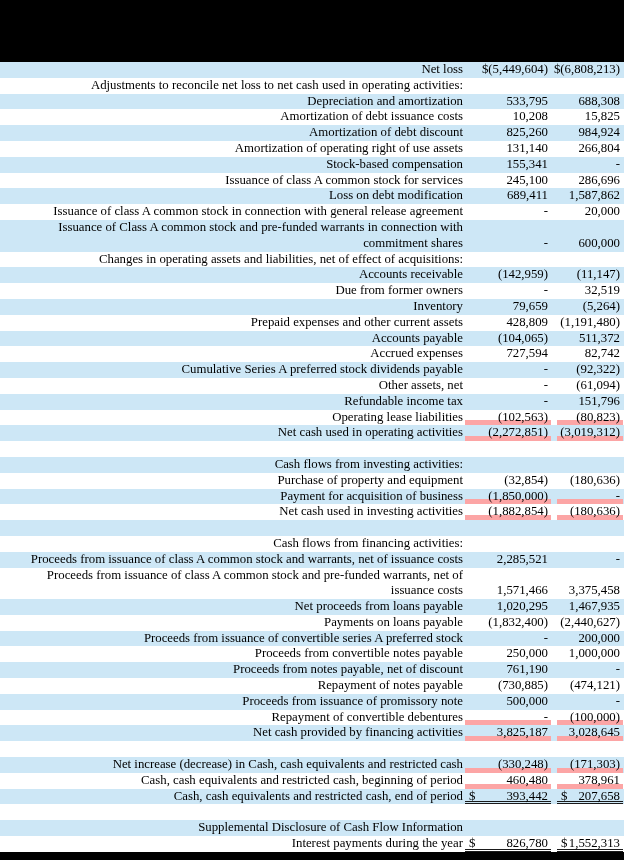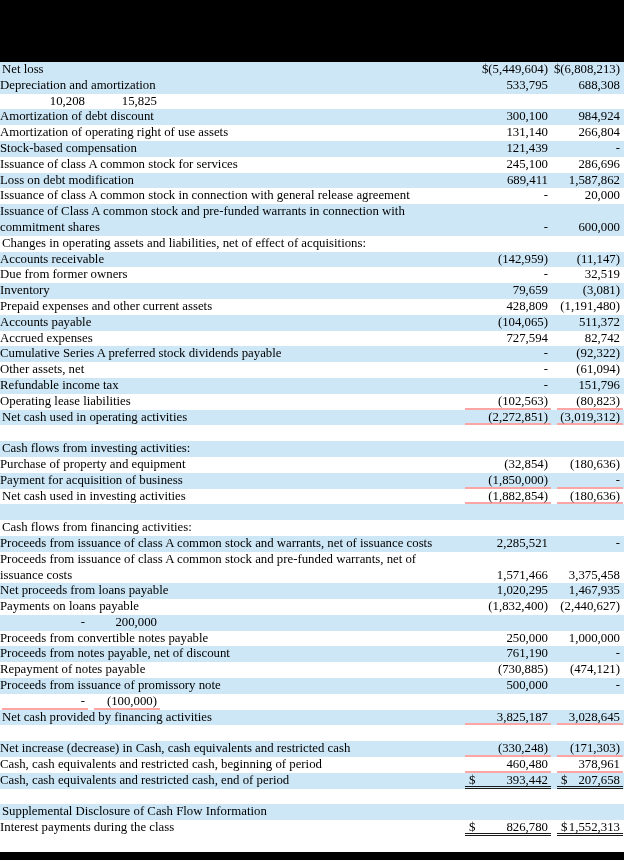--- a/index.html
+++ b/index.html
@@ -4,21 +4,21 @@
 <style>
   * { margin: 0; padding: 0; box-sizing: border-box; }
   html, body { background: #ffffff; }
   body {
     width: 624px; height: 860px;
     font-family: "Liberation Serif", "DejaVu Serif", serif;
     font-size: 12.8px;
     color: #000000;
     overflow: hidden;
   }
-  .sheet { position: relative; width: 624px; height: 860px; background: #f9a8d4; }
+  .sheet { position: relative; width: 624px; height: 860px; background: #f9a8d4; text-align: right; }
   .mask-top    { position: absolute; top: 0; left: 0; width: 624px; height: 62px; background: #000000; }
   .mask-bottom { position: absolute; bottom: 0; left: 0; width: 624px; height: 8px; background: #000000; }
   .table-body  { position: absolute; top: 62px; left: 0; width: 624px; height: 790px; background: #ffffff; }
 
   .row {
     display: flex;
     align-items: flex-end;
     width: 624px;
     min-height: 15.8px;
     line-height: 15.8px;
@@ -43,65 +43,75 @@
     justify-content: flex-end;
     height: 15.8px;
     line-height: 15.8px;
     padding-right: 3px;
     align-self: flex-end;
   }
   .val.c1 { width: 86px; margin-left: 2px; }
   .val.c2 { width: 66px; margin-left: 6px; margin-right: 1px; padding-left: 28px; }
   .val.with-dollar { justify-content: space-between; padding-left: 4px; }
 
-  .rule-single .val { border-bottom: 2px solid #fca5a5; }
+  .rule-single .val { border-bottom: 5px solid #fca5a5; }
   .rule-double .val { border-bottom: 3px double #1a1a1a; }
 </style>
 </head>
 <body>
 
 <div class="sheet">
   <div class="mask-top"></div>
   <div class="table-body" id="table-body">
       <div class="row shaded">
         <div class="lbl ind0">
           <span class="l1">Net loss</span>
         </div>
         <div class="val c1">
           <span>$(5,449,604)</span>
         </div>
         <div class="val c2">
           <span>$(6,808,213)</span>
         </div>
       </div>
+      <div class="row">
+        <div class="lbl ind0">
+          <span class="l1">Adjustments to reconcile net loss to net cash used in operating activities:</span>
+        </div>
+        <div class="val c1" style="border-bottom: none;"></div>
+        <div class="val c2" style="border-bottom: none;"></div>
+      </div>
       <div class="row shaded">
         <div class="lbl ind1">
           <span class="l1">Depreciation and amortization</span>
         </div>
         <div class="val c1">
           <span>533,795</span>
         </div>
         <div class="val c2">
           <span>688,308</span>
         </div>
       </div>
       <div class="row">
+        <div class="lbl ind1">
+          <span class="l1">Amortization of debt issuance costs</span>
+        </div>
         <div class="val c1">
           <span>10,208</span>
         </div>
         <div class="val c2">
           <span>15,825</span>
         </div>
       </div>
       <div class="row shaded">
         <div class="lbl ind1">
           <span class="l1">Amortization of debt discount</span>
         </div>
         <div class="val c1">
-          <span>300,100</span>
+          <span>825,260</span>
         </div>
         <div class="val c2">
           <span>984,924</span>
         </div>
       </div>
       <div class="row">
         <div class="lbl ind1">
           <span class="l1">Amortization of operating right of use assets</span>
         </div>
         <div class="val c1">
@@ -109,21 +119,21 @@
         </div>
         <div class="val c2">
           <span>266,804</span>
         </div>
       </div>
       <div class="row shaded">
         <div class="lbl ind1">
           <span class="l1">Stock-based compensation</span>
         </div>
         <div class="val c1">
-          <span>121,439</span>
+          <span>155,341</span>
         </div>
         <div class="val c2">
           <span>-</span>
         </div>
       </div>
       <div class="row">
         <div class="lbl ind1">
           <span class="l1">Issuance of class A common stock for services</span>
         </div>
         <div class="val c1">
@@ -197,21 +207,21 @@
         </div>
       </div>
       <div class="row shaded">
         <div class="lbl ind1">
           <span class="l1">Inventory</span>
         </div>
         <div class="val c1">
           <span>79,659</span>
         </div>
         <div class="val c2">
-          <span>(3,081)</span>
+          <span>(5,264)</span>
         </div>
       </div>
       <div class="row">
         <div class="lbl ind1">
           <span class="l1">Prepaid expenses and other current assets</span>
         </div>
         <div class="val c1">
           <span>428,809</span>
         </div>
         <div class="val c2">
@@ -391,20 +401,23 @@
           <span class="l1">Payments on loans payable</span>
         </div>
         <div class="val c1">
           <span>(1,832,400)</span>
         </div>
         <div class="val c2">
           <span>(2,440,627)</span>
         </div>
       </div>
       <div class="row shaded">
+        <div class="lbl ind1">
+          <span class="l1">Proceeds from issuance of convertible series A preferred stock</span>
+        </div>
         <div class="val c1">
           <span>-</span>
         </div>
         <div class="val c2">
           <span>200,000</span>
         </div>
       </div>
       <div class="row">
         <div class="lbl ind1">
           <span class="l1">Proceeds from convertible notes payable</span>
@@ -443,20 +456,23 @@
           <span class="l1">Proceeds from issuance of promissory note</span>
         </div>
         <div class="val c1">
           <span>500,000</span>
         </div>
         <div class="val c2">
           <span>-</span>
         </div>
       </div>
       <div class="row rule-single">
+        <div class="lbl ind1">
+          <span class="l1">Repayment of convertible debentures</span>
+        </div>
         <div class="val c1">
           <span>-</span>
         </div>
         <div class="val c2">
           <span>(100,000)</span>
         </div>
       </div>
       <div class="row shaded rule-single">
         <div class="lbl ind0">
           <span class="l1">Net cash provided by financing activities</span>
@@ -515,21 +531,21 @@
       </div>
       <div class="row shaded bold">
         <div class="lbl ind0">
           <span class="l1">Supplemental Disclosure of Cash Flow Information</span>
         </div>
         <div class="val c1" style="border-bottom: none;"></div>
         <div class="val c2" style="border-bottom: none;"></div>
       </div>
       <div class="row rule-double">
         <div class="lbl ind1">
-          <span class="l1">Interest payments during the class</span>
+          <span class="l1">Interest payments during the year</span>
         </div>
         <div class="val c1 with-dollar">
           <span>$</span>
           <span>826,780</span>
         </div>
         <div class="val c2 with-dollar">
           <span>$</span>
           <span>1,552,313</span>
         </div>
       </div>

